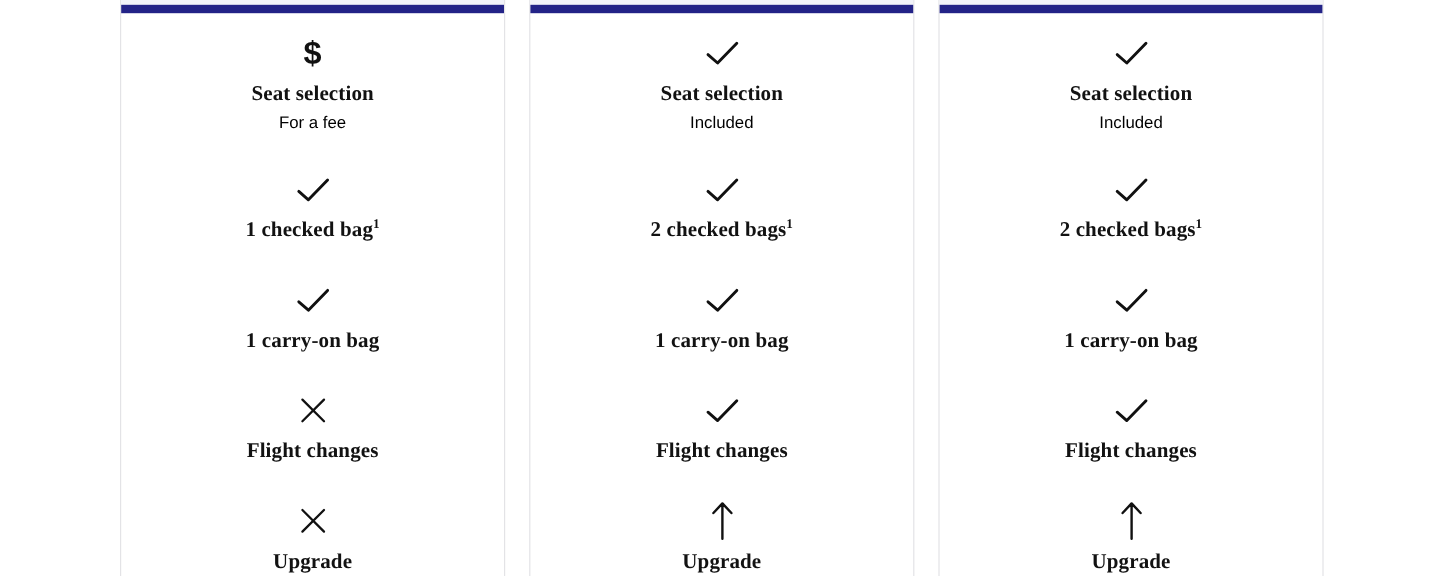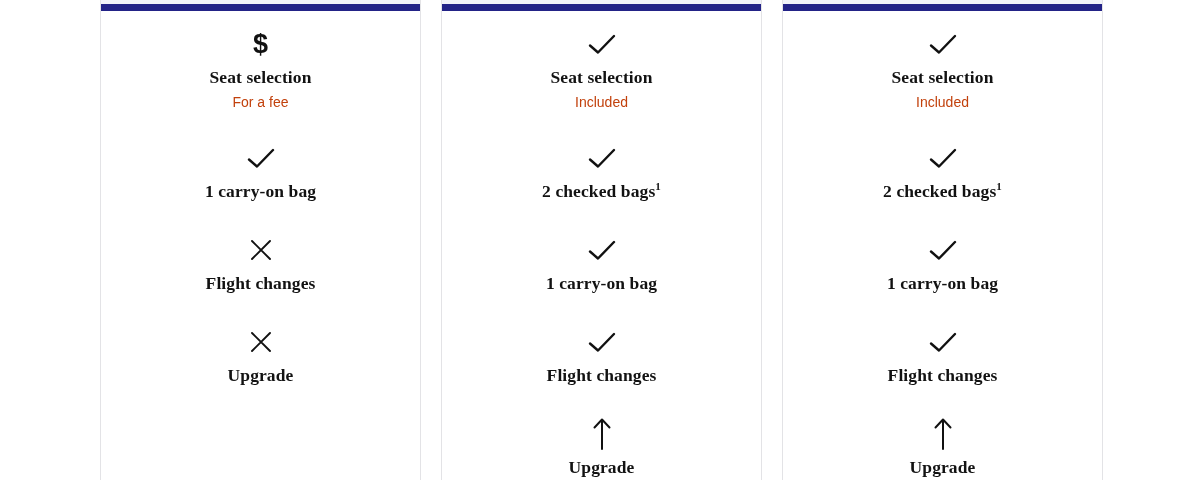--- a/index.html
+++ b/index.html
@@ -54,21 +54,21 @@
     font-size: 11px;
     font-weight: 600;
     vertical-align: super;
     line-height: 0;
   }
   .title sup:empty { display: none; }
   .subtitle {
     margin-top: 6px;
     font-size: 14px;
     font-weight: 400;
-    color: #c2410c;
+    color: #000000;
   }
   .subtitle:empty { display: none; }
 </style>
 </head>
 <body>
 
 <svg width="0" height="0" style="position:absolute">
   <defs>
     <g id="tpl-check">
       <path d="M3 12.5 L11 19.5 L27 3" fill="none" stroke="#111111" stroke-width="2.4" stroke-linecap="round" stroke-linejoin="round"></path>
@@ -90,20 +90,29 @@
     <div class="features">
 
       <div class="feature">
         <span class="icon">
             <span class="dollar-glyph">$</span>
           </span>
         <div class="title"><span>Seat selection</span></div>
         <div class="subtitle">For a fee</div>
       </div>
 
+      <div class="feature">
+        <span class="icon">
+            <svg width="30" height="23" viewBox="0 0 30 23">
+              <use href="#tpl-check"></use>
+            </svg>
+          </span>
+        <div class="title"><span>1 checked bag</span><sup>1</sup></div>
+
+      </div>
 
       <div class="feature">
         <span class="icon">
             <svg width="30" height="23" viewBox="0 0 30 23">
               <use href="#tpl-check"></use>
             </svg>
           </span>
         <div class="title"><span>1 carry-on bag</span></div>
 
       </div>

